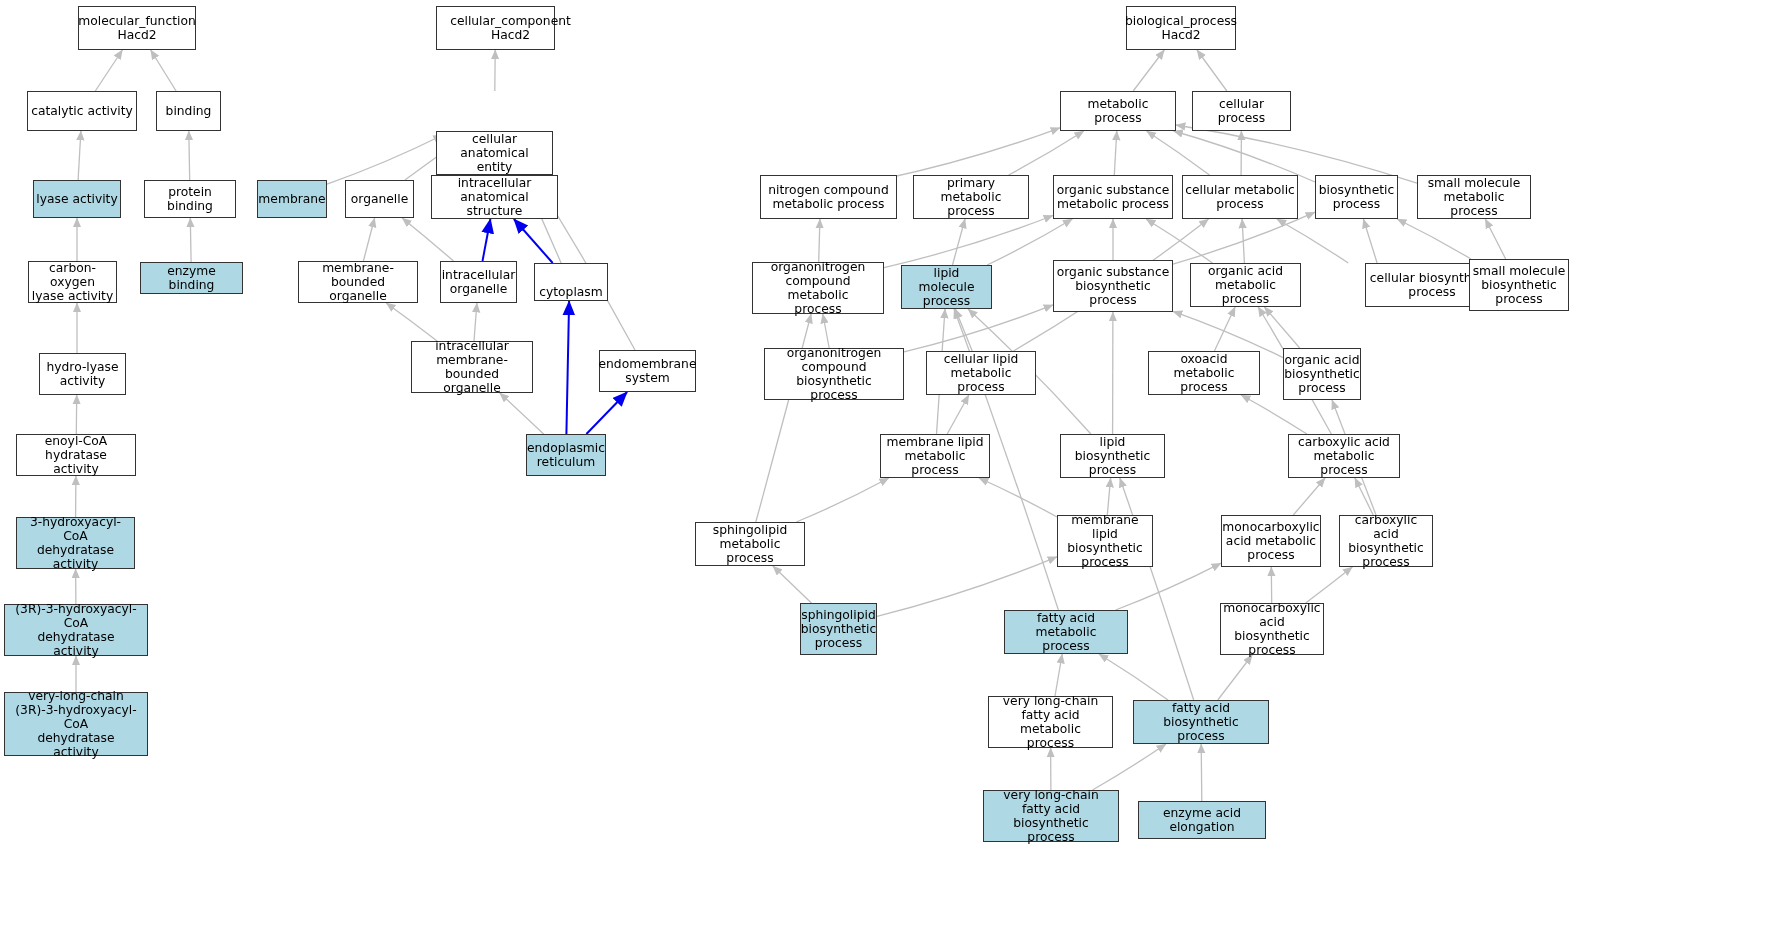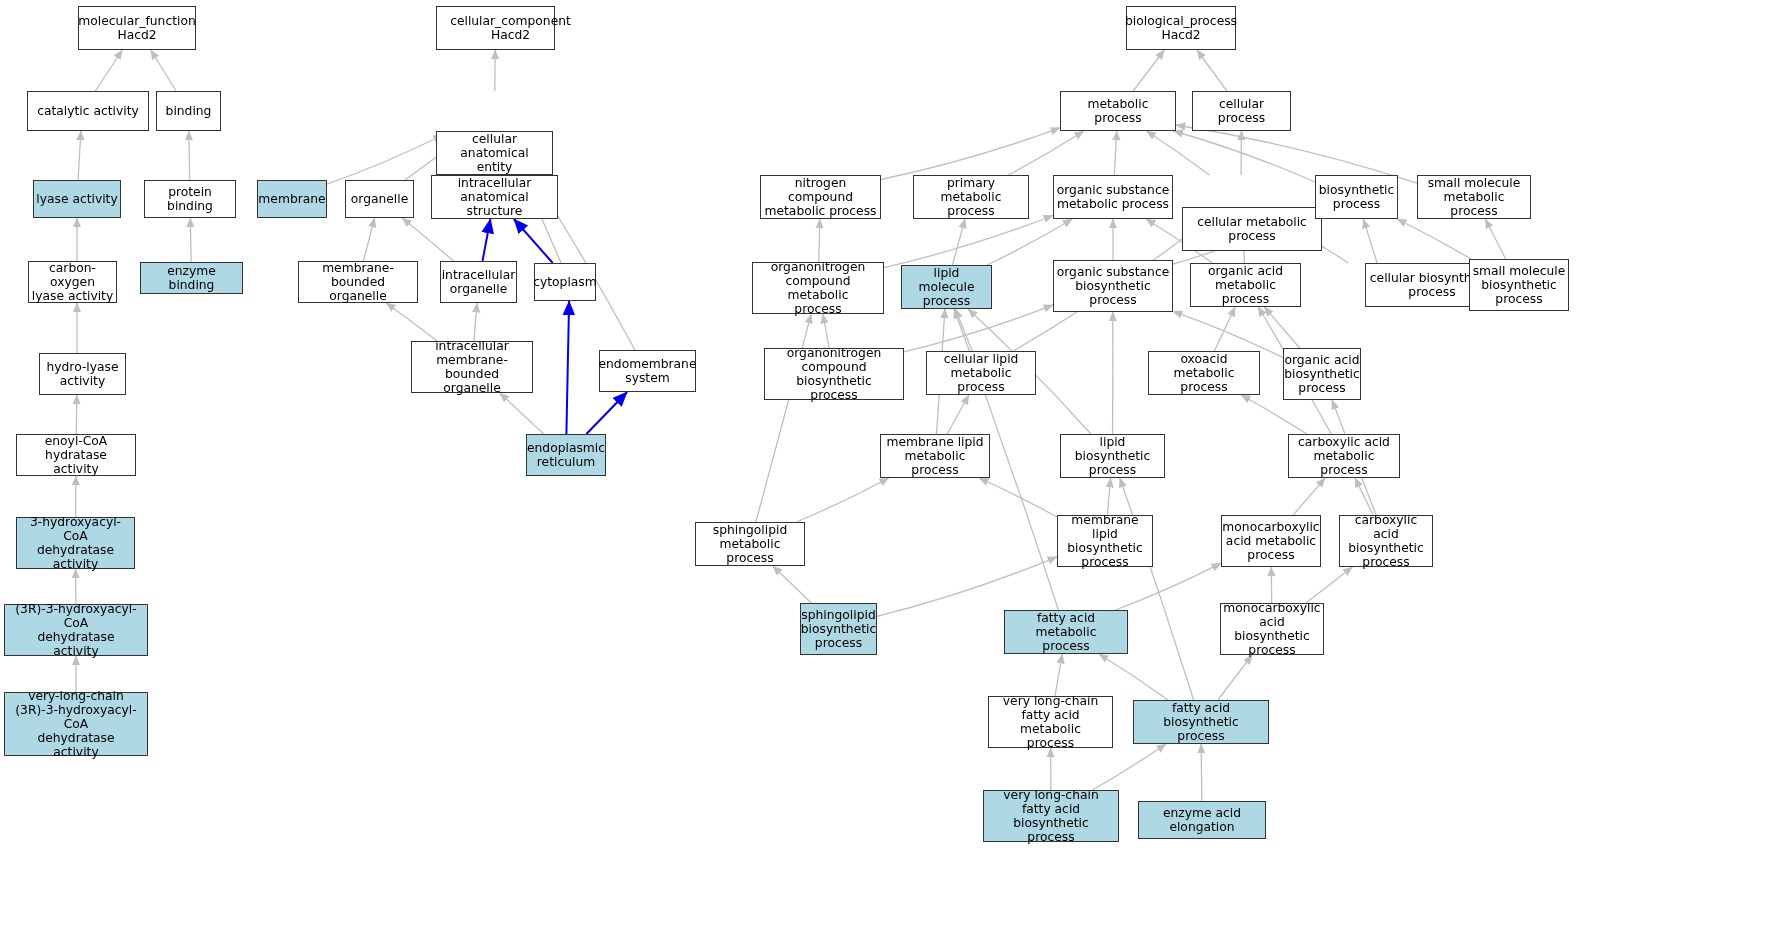--- a/index.html
+++ b/index.html
@@ -135,21 +135,21 @@
         <path d="M1193.7,700.0 Q1158.4,588.5 1119.8,478.0" stroke="#BFBFBF" stroke-width="1.3" fill="none" marker-end="url(#ah-gray)"></path>
         <path d="M1217.8,700.0 Q1235.0,677.5 1252.2,655.0" stroke="#BFBFBF" stroke-width="1.3" fill="none" marker-end="url(#ah-gray)"></path>
         <path d="M1050.9,790.0 Q1050.8,769.0 1050.6,748.0" stroke="#BFBFBF" stroke-width="1.3" fill="none" marker-end="url(#ah-gray)"></path>
         <path d="M1092.5,790.0 Q1130.1,768.4 1165.9,744.0" stroke="#BFBFBF" stroke-width="1.3" fill="none" marker-end="url(#ah-gray)"></path>
         <path d="M1201.8,801.0 Q1201.5,772.5 1201.2,744.0" stroke="#BFBFBF" stroke-width="1.3" fill="none" marker-end="url(#ah-gray)"></path>
       </g>
   </svg>
   <div id="node-layer">
       <div class="node" style="left: 78px; top: 6px; width: 118px; height: 44px;"><span>molecular_function
 Hacd2</span></div>
-      <div class="node" style="left: 27px; top: 91px; width: 122px; height: 40px;"><span>catalytic activity</span></div>
+      <div class="node" style="left: 27px; top: 91px; width: 110px; height: 40px;"><span>catalytic activity</span></div>
       <div class="node" style="left: 156px; top: 91px; width: 65px; height: 40px;"><span>binding</span></div>
       <div class="node hl" style="left: 33px; top: 180px; width: 88px; height: 38px;"><span>lyase activity</span></div>
       <div class="node" style="left: 144px; top: 180px; width: 92px; height: 38px;"><span>protein binding</span></div>
       <div class="node" style="left: 28px; top: 261px; width: 89px; height: 42px;"><span>carbon-oxygen
 lyase activity</span></div>
       <div class="node hl" style="left: 140px; top: 262px; width: 103px; height: 32px;"><span>enzyme binding</span></div>
       <div class="node" style="left: 39px; top: 353px; width: 87px; height: 42px;"><span>hydro-lyase
 activity</span></div>
       <div class="node" style="left: 16px; top: 434px; width: 120px; height: 42px;"><span>enoyl-CoA hydratase
 activity</span></div>
@@ -168,39 +168,39 @@
       <div class="node" style="left: 436px; top: 91px; width: 117px; height: 44px; margin-top: 40px;"><span>cellular anatomical
 entity</span></div>
       <div class="node hl" style="left: 257px; top: 180px; width: 70px; height: 38px;"><span>membrane</span></div>
       <div class="node" style="left: 345px; top: 180px; width: 69px; height: 38px;"><span>organelle</span></div>
       <div class="node" style="left: 431px; top: 175px; width: 127px; height: 44px;"><span>intracellular
 anatomical structure</span></div>
       <div class="node" style="left: 298px; top: 261px; width: 120px; height: 42px;"><span>membrane-bounded
 organelle</span></div>
       <div class="node" style="left: 440px; top: 261px; width: 77px; height: 42px;"><span>intracellular
 organelle</span></div>
-      <div class="node" style="left: 534px; top: 263px; width: 62px; height: 38px;"><span>cytoplasm</span></div>
+      <div class="node" style="left: 534px; top: 263px; width: 74px; height: 38px; align-items: flex-end;"><span>cytoplasm</span></div>
       <div class="node" style="left: 411px; top: 341px; width: 122px; height: 52px;"><span>intracellular
 membrane-bounded
 organelle</span></div>
       <div class="node" style="left: 599px; top: 350px; width: 97px; height: 42px;"><span>endomembrane
 system</span></div>
       <div class="node hl" style="left: 526px; top: 434px; width: 80px; height: 42px;"><span>endoplasmic
 reticulum</span></div>
       <div class="node" style="left: 1126px; top: 6px; width: 110px; height: 44px;"><span>biological_process
 Hacd2</span></div>
       <div class="node" style="left: 1060px; top: 91px; width: 116px; height: 40px;"><span>metabolic process</span></div>
       <div class="node" style="left: 1192px; top: 91px; width: 99px; height: 40px;"><span>cellular process</span></div>
-      <div class="node" style="left: 760px; top: 175px; width: 121px; height: 44px;"><span>nitrogen compound
+      <div class="node" style="left: 760px; top: 175px; width: 137px; height: 44px;"><span>nitrogen compound
 metabolic process</span></div>
       <div class="node" style="left: 913px; top: 175px; width: 116px; height: 44px;"><span>primary metabolic
 process</span></div>
       <div class="node" style="left: 1053px; top: 175px; width: 120px; height: 44px;"><span>organic substance
 metabolic process</span></div>
-      <div class="node" style="left: 1182px; top: 175px; width: 140px; height: 44px; margin-top: 32px;"><span>cellular metabolic
+      <div class="node" style="left: 1182px; top: 175px; width: 116px; height: 44px;"><span>cellular metabolic
 process</span></div>
       <div class="node" style="left: 1315px; top: 175px; width: 83px; height: 44px;"><span>biosynthetic
 process</span></div>
       <div class="node" style="left: 1417px; top: 175px; width: 114px; height: 44px;"><span>small molecule
 metabolic process</span></div>
       <div class="node" style="left: 752px; top: 262px; width: 132px; height: 52px;"><span>organonitrogen
 compound metabolic
 process</span></div>
       <div class="node hl" style="left: 901px; top: 265px; width: 91px; height: 44px;"><span>lipid molecule
 process</span></div>

